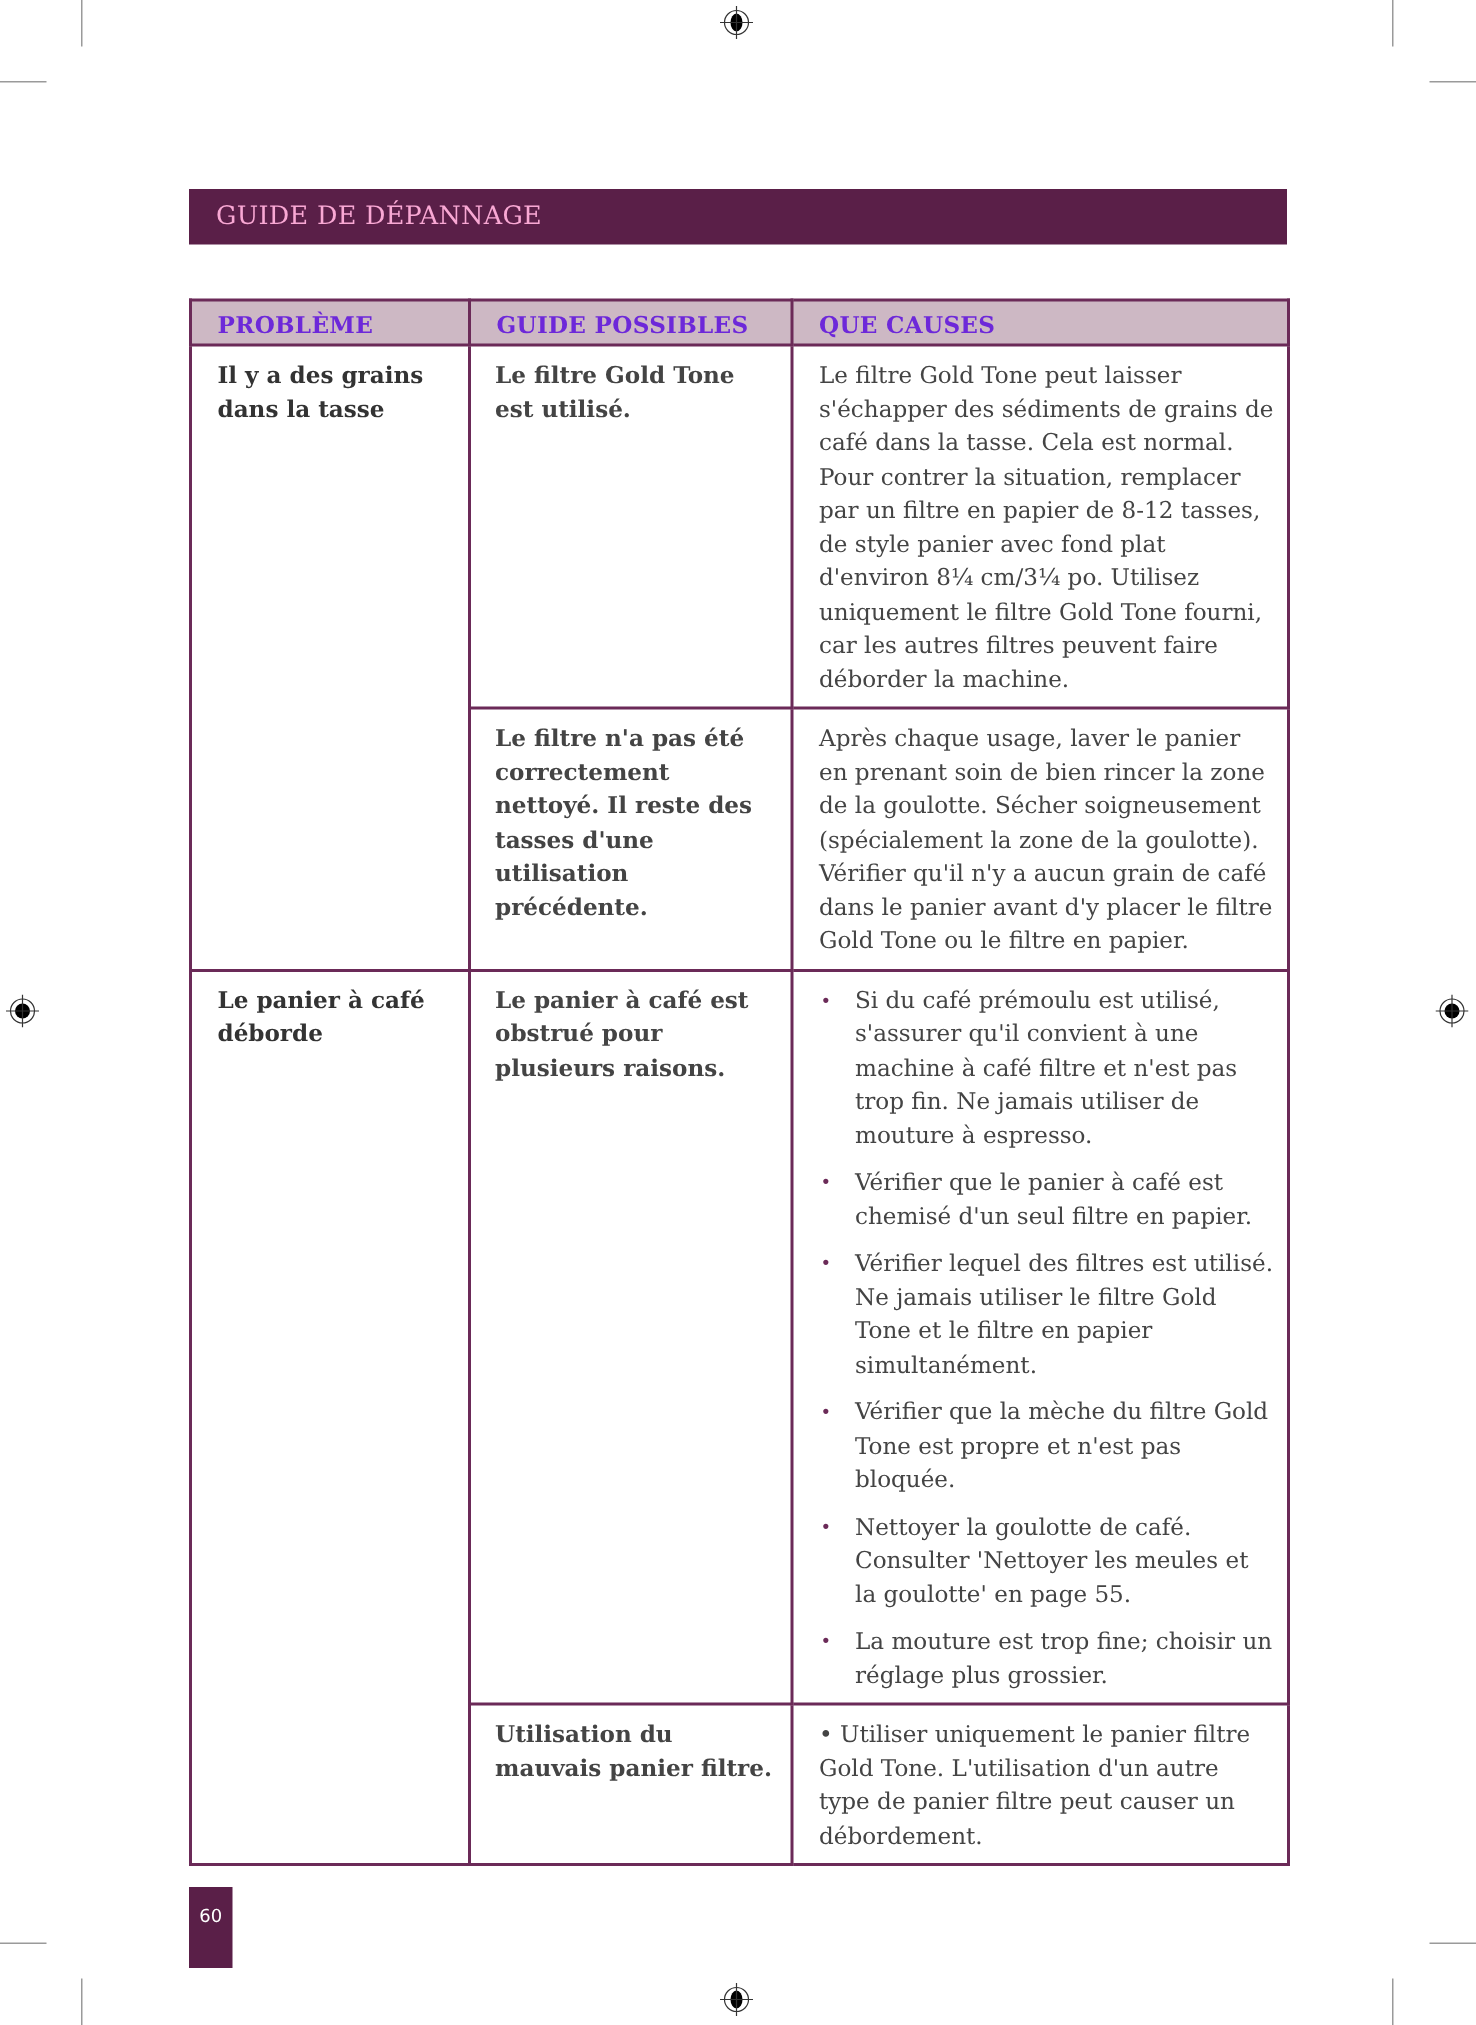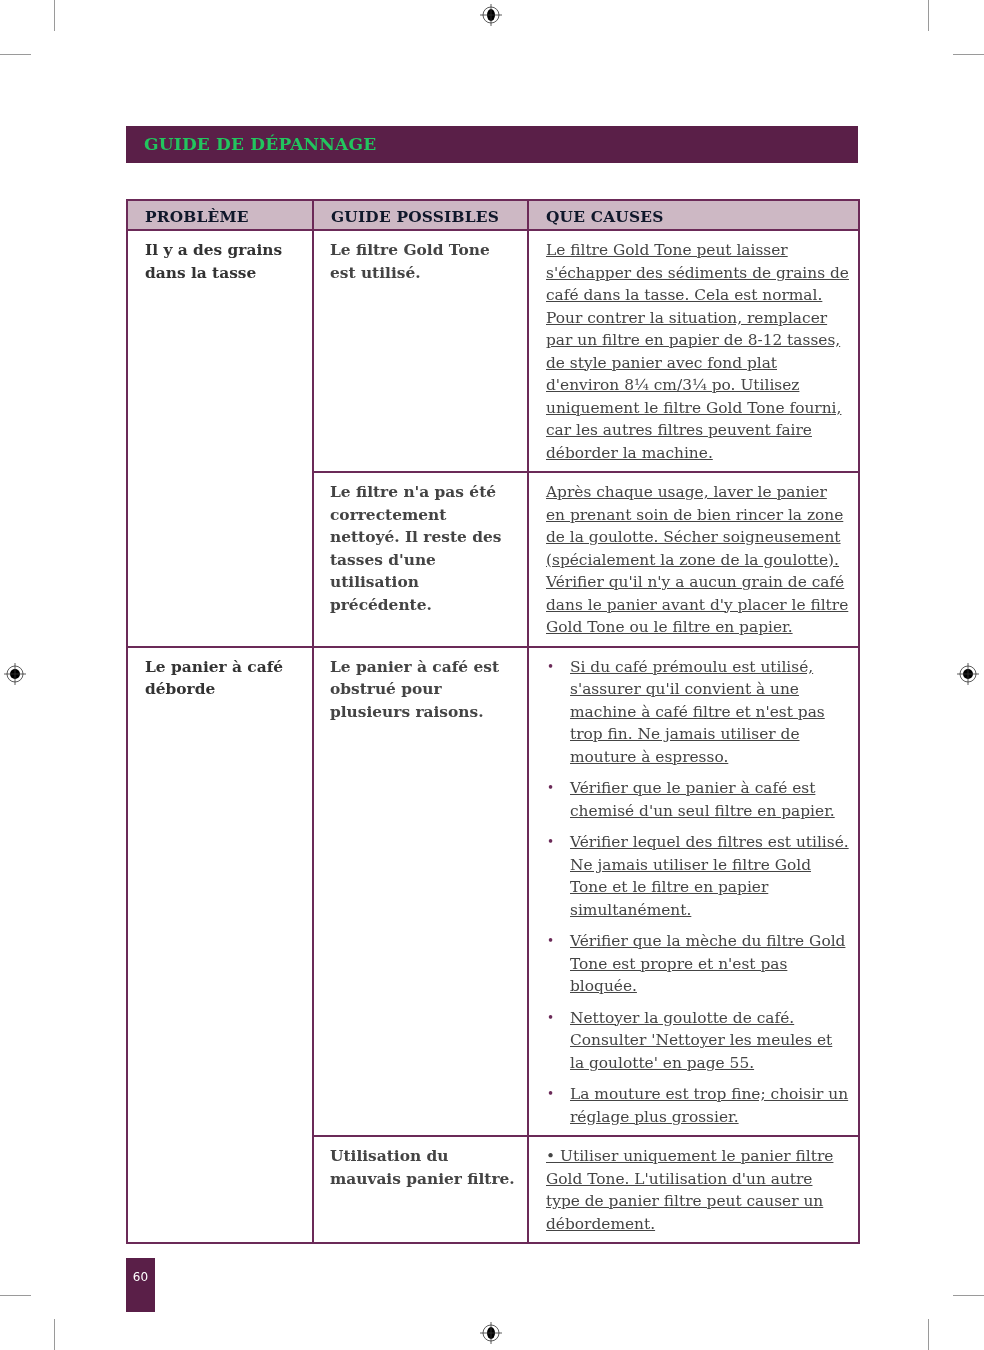--- a/index.html
+++ b/index.html
@@ -8,45 +8,45 @@
       font-family: "DejaVu Serif", serif; color: #3a3a3a; overflow: hidden;
     }
     .crop { position: absolute; background: #9a9a9a; }
     .reg {
       position: absolute; width: 22px; height: 22px;
     }
     .reg svg { width: 22px; height: 22px; display: block; }
 
     .banner {
       position: absolute; left: 126px; top: 126px; width: 732px; height: 37px;
-      background: #5a1f48; color: #22c55e;
-      font-family: "DejaVu Serif", serif; font-weight: bold; font-size: 17px;
+      background: #5a1f48; color: #f9a8d4;
+      font-family: "DejaVu Serif", serif; font-weight: normal; font-size: 17px;
       line-height: 37px; padding-left: 18px; box-sizing: border-box; letter-spacing: 0.2px;
     }
 
     .tbl {
       position: absolute; left: 126px; top: 199px; width: 732px;
       border-collapse: collapse; table-layout: fixed;
       font-size: 15.4px; line-height: 22.5px;
     }
     .tbl col.c1 { width: 186px; }
     .tbl col.c2 { width: 215px; }
     .tbl col.c3 { width: 331px; }
     .tbl th, .tbl td {
       border: 2px solid #6b2a58; vertical-align: top; text-align: left;
     }
     .tbl th {
-      background: #cdb8c4; color: #0f172a; font-weight: bold; font-size: 15.4px;
+      background: #cdb8c4; color: #6d28d9; font-weight: bold; font-size: 15.4px;
       height: 28px; padding: 4px 10px 0 17px; box-sizing: border-box; line-height: 24px;
       letter-spacing: 0.2px;
     }
     .tbl td { padding: 8px 8px 7px 17px; font-weight: normal; color: #444; }
     .tbl td.prob { font-weight: bold; color: #333; }
     .tbl td.cause { padding-left: 16px; font-weight: bold; }
-    .tbl td.fix { padding-left: 17px; text-decoration: underline; }
+    .tbl td.fix { padding-left: 17px; }
 
     .bullets { list-style: none; margin: 0; padding: 0; }
     .bullets li { position: relative; padding-left: 24px; margin-bottom: 9px; }
     .bullets li:last-child { margin-bottom: 0; }
     .bullets li .dot {
       position: absolute; left: 1px; top: 0; color: #6b2a58; font-size: 12px;
     }
 
     .pagebox {
       position: absolute; left: 126px; top: 1258px; width: 29px; height: 54px;

